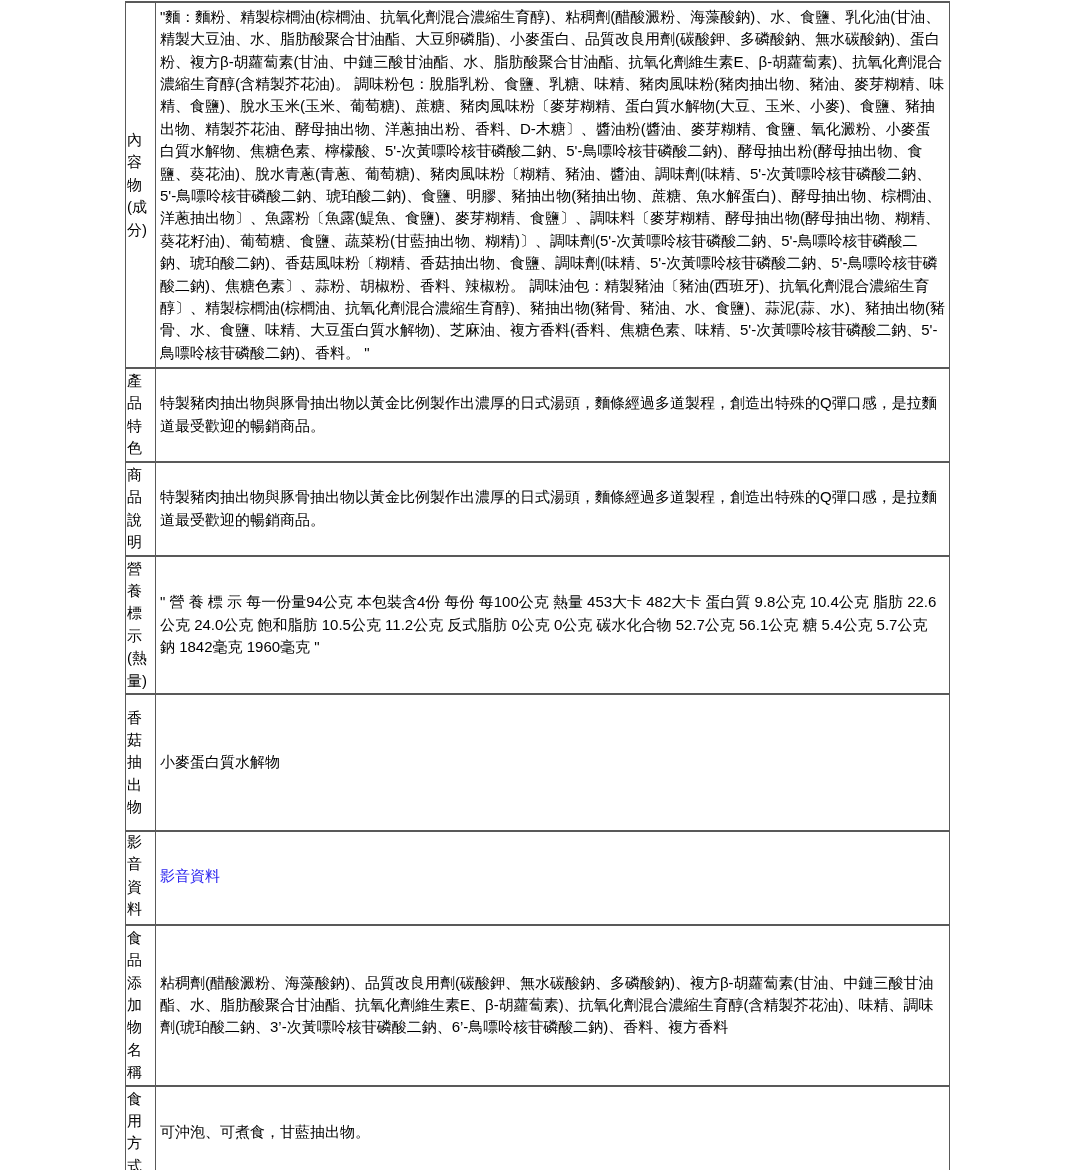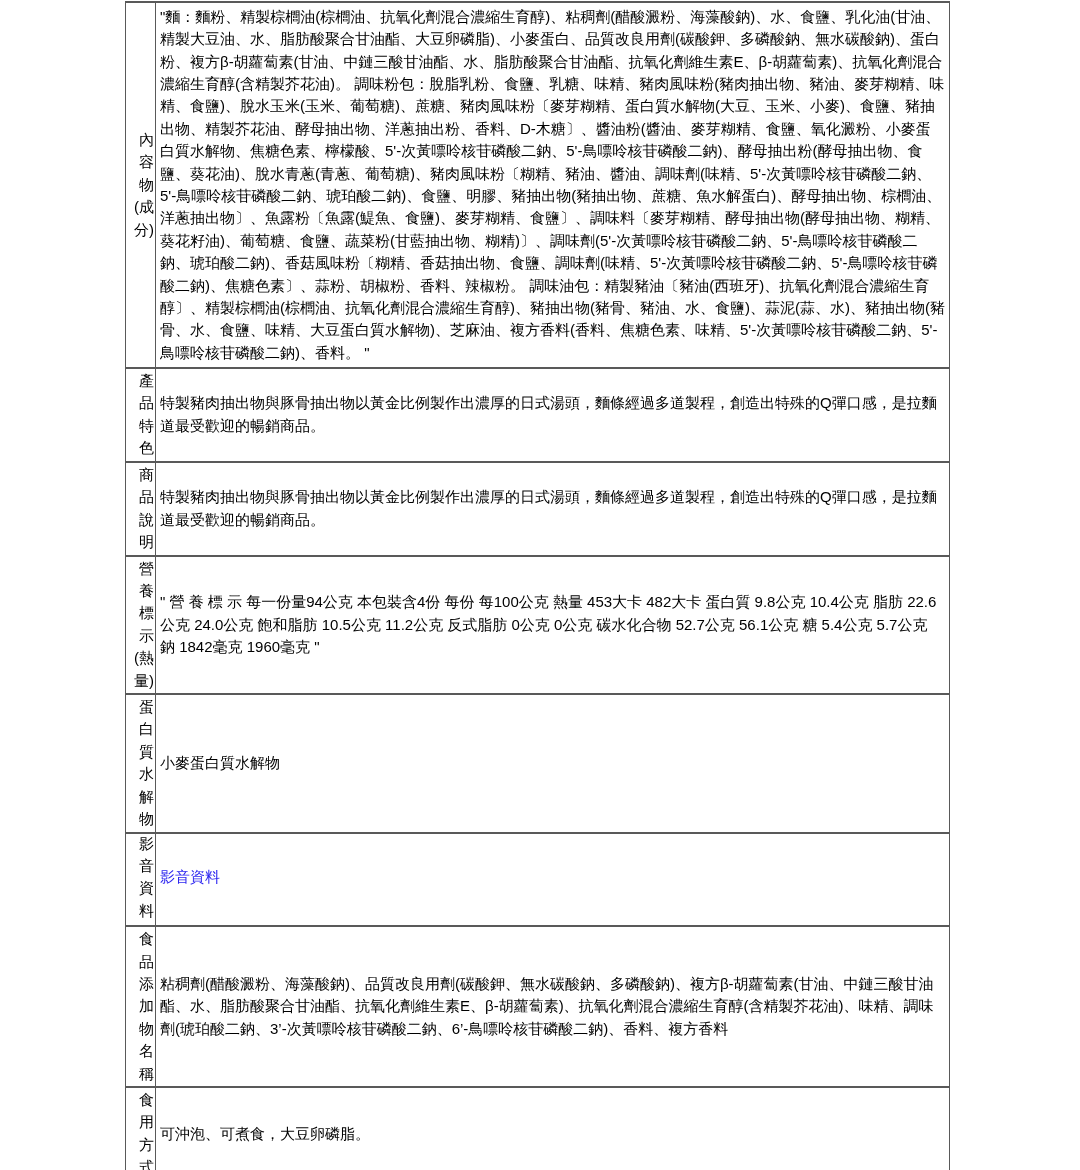--- a/index.html
+++ b/index.html
@@ -32,21 +32,21 @@
     border-bottom-width: 2px;
     vertical-align: middle;
     font-size: 15px;
     line-height: 22.4px;
     background: #ffffff;
   }
   td.hdr {
     width: 27px;
     padding: 1px 1px;
     word-break: break-all;
-    text-align: right;
+    text-align: left;
   }
   td.val {
     padding: 2px 4px;
     text-align: left;
   }
   td.val .txt {
     overflow: hidden;
   }
   tr.r0 { height: 366px; }
   tr.r1 { height: 90px; }
@@ -89,39 +89,39 @@
             <div class="txt">特製豬肉抽出物與豚骨抽出物以黃金比例製作出濃厚的日式湯頭，麵條經過多道製程，創造出特殊的Q彈口感，是拉麵道最受歡迎的暢銷商品。</div>
           </td>
       </tr>
       <tr class="r3">
         <td class="hdr">營養標示(熱量)</td>
         <td class="val">
             <div class="txt">" 營 養 標 示 每一份量94公克 本包裝含4份 每份 每100公克 熱量 453大卡 482大卡 蛋白質 9.8公克 10.4公克 脂肪 22.6公克 24.0公克 飽和脂肪 10.5公克 11.2公克 反式脂肪 0公克 0公克 碳水化合物 52.7公克 56.1公克 糖 5.4公克 5.7公克 鈉 1842毫克 1960毫克 "</div>
           </td>
       </tr>
       <tr class="r4">
-        <td class="hdr">蛋白質水解物</td>
+        <td class="hdr">香菇抽出物</td>
         <td class="val">
             <div class="txt">小麥蛋白質水解物</div>
           </td>
       </tr>
       <tr class="r5">
         <td class="hdr">影音資料</td>
         <td class="val">
             <div class="txt"><a class="video-link">影音資料</a></div>
           </td>
       </tr>
       <tr class="r6">
         <td class="hdr">食品添加物名稱</td>
         <td class="val">
             <div class="txt">粘稠劑(醋酸澱粉、海藻酸鈉)、品質改良用劑(碳酸鉀、無水碳酸鈉、多磷酸鈉)、複方β-胡蘿蔔素(甘油、中鏈三酸甘油酯、水、脂肪酸聚合甘油酯、抗氧化劑維生素E、β-胡蘿蔔素)、抗氧化劑混合濃縮生育醇(含精製芥花油)、味精、調味劑(琥珀酸二鈉、3’-次黃嘌呤核苷磷酸二鈉、6’-鳥嘌呤核苷磷酸二鈉)、香料、複方香料</div>
           </td>
       </tr>
       <tr class="r7">
         <td class="hdr">食用方式</td>
         <td class="val">
-            <div class="txt">可沖泡、可煮食，大豆卵磷脂。</div>
+            <div class="txt">可沖泡、可煮食，甘藍抽出物。</div>
           </td>
       </tr>
 
     </tbody>
   </table>
 </div>
 
 </body></html>

